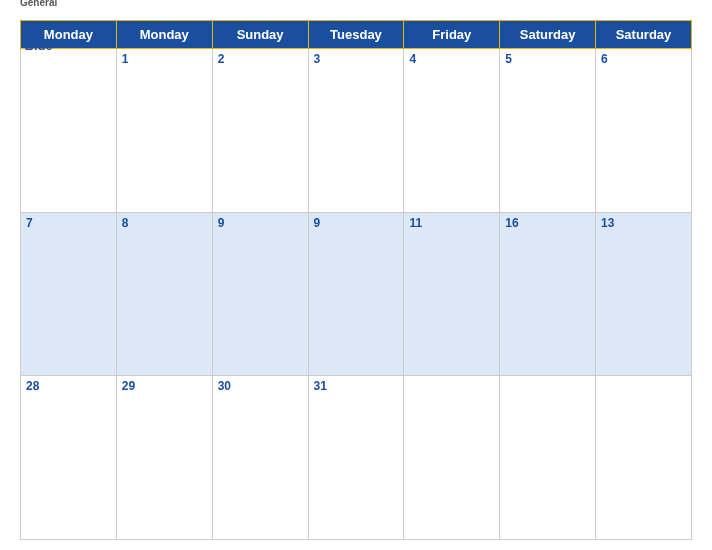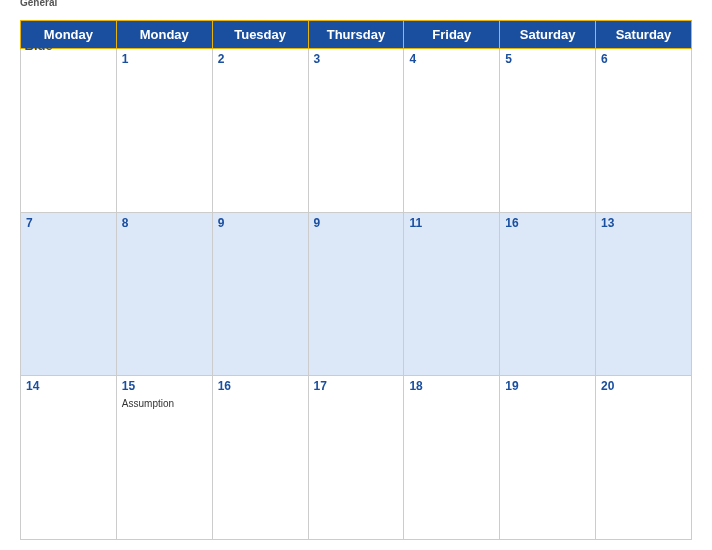--- a/index.html
+++ b/index.html
@@ -117,22 +117,22 @@
   </div>
   <h1 class="title"></h1>
   <span class="country"></span>
 </div>
 
 <table class="calendar">
   <thead>
     <tr>
     <th>Monday</th>
         <th>Monday</th>
+        <th>Sunday</th>
         <th>Tuesday</th>
-        <th>Thursday</th>
         <th>Friday</th>
         <th>Saturday</th>
         <th>Saturday</th>
       </tr>
   </thead>
   <tbody id="calendar-body">
   <tr class="white-row">
         <td class="empty"></td>
         <td>
           <span class="day-num">1</span>
@@ -171,33 +171,29 @@
         </td>
         <td>
           <span class="day-num">16</span>
         </td>
         <td>
           <span class="day-num">13</span>
         </td>
       </tr>
       <tr class="white-row">
         <td>
-          <span class="day-num">14</span>
-        </td>
-        <td><span class="day-num">15</span><span class="holiday-text">Assumption</span></td>
-        <td>
-          <span class="day-num">16</span>
+          <span class="day-num">28</span>
         </td>
         <td>
-          <span class="day-num">17</span>
+          <span class="day-num">29</span>
         </td>
         <td>
-          <span class="day-num">18</span>
+          <span class="day-num">30</span>
         </td>
         <td>
-          <span class="day-num">19</span>
+          <span class="day-num">31</span>
         </td>
-        <td>
-          <span class="day-num">20</span>
-        </td>
+        <td class="empty"></td>
+        <td class="empty"></td>
+        <td class="empty"></td>
       </tr>
     </tbody>
 </table>
 
 </body></html>

